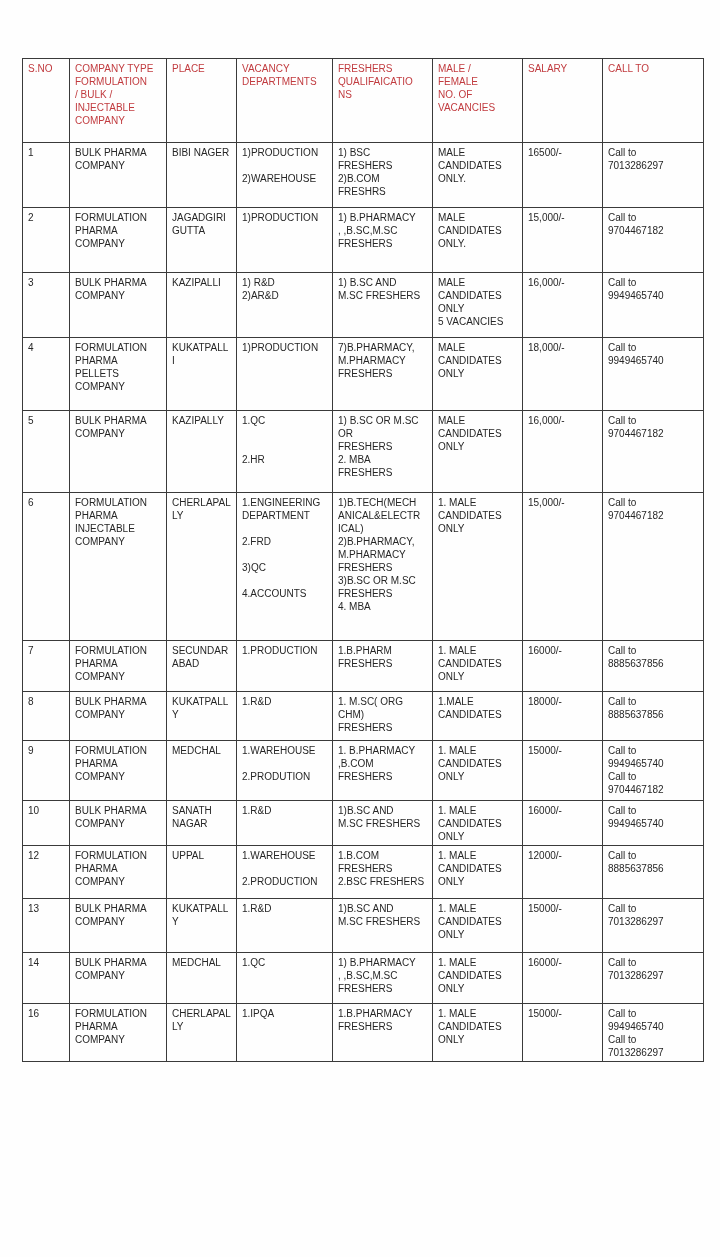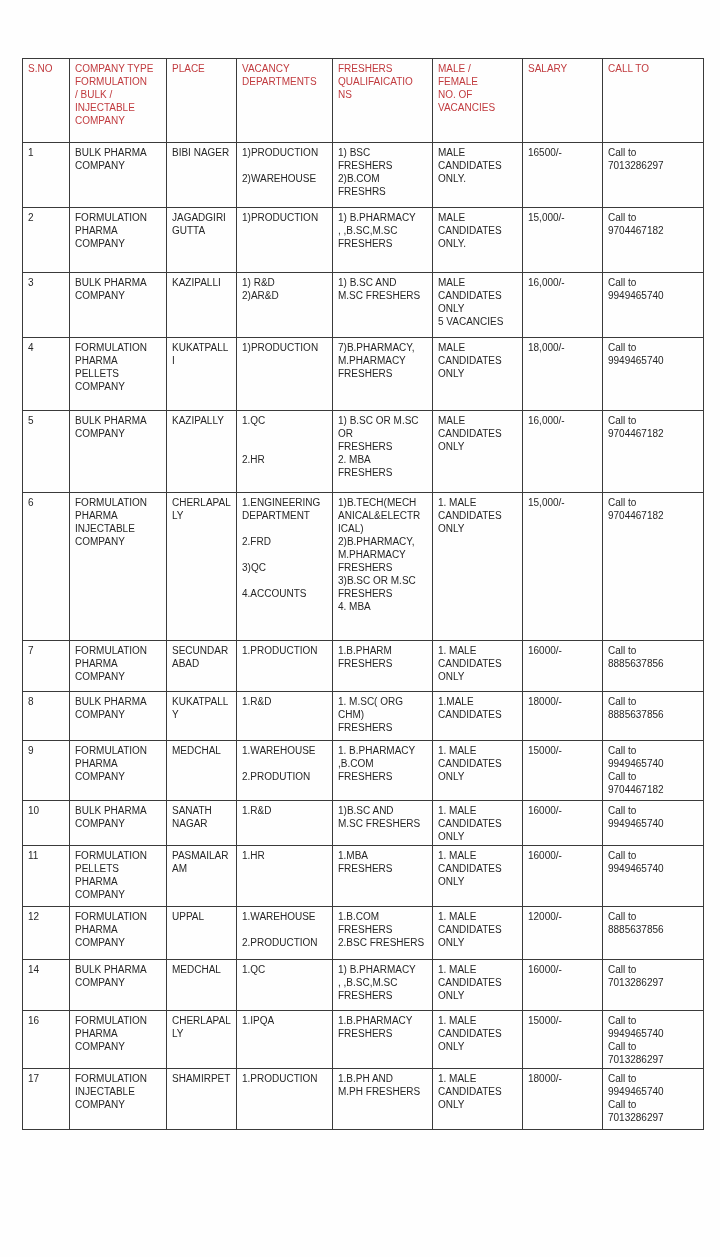--- a/index.html
+++ b/index.html
@@ -270,56 +270,54 @@
           <td data-name="cell-vacancy">1.R&amp;D</td>
           <td data-name="cell-freshers">1)B.SC AND
 M.SC FRESHERS</td>
           <td data-name="cell-male">1. MALE
 CANDIDATES
 ONLY</td>
           <td data-name="cell-salary">16000/-</td>
           <td data-name="cell-call">Call to
 9949465740</td>
         </tr>
-        <tr data-name="table-row" style="height: 61px;">
-          <td data-name="cell-sno">11</td>
-          <td data-name="cell-company">FORMULATION
-PELLETS
-PHARMA
-COMPANY</td>
-          <td data-name="cell-place">PASMAILAR
-AM</td>
-          <td data-name="cell-vacancy">1.HR</td>
-          <td data-name="cell-freshers">1.MBA
-FRESHERS</td>
-          <td data-name="cell-male">1. MALE
-CANDIDATES
-ONLY</td>
-          <td data-name="cell-salary">16000/-</td>
-          <td data-name="cell-call">Call to
-9949465740</td>
-        </tr>
         <tr data-name="table-row" style="height: 53px;">
           <td data-name="cell-sno">12</td>
           <td data-name="cell-company">FORMULATION
 PHARMA
 COMPANY</td>
           <td data-name="cell-place">UPPAL</td>
           <td data-name="cell-vacancy">1.WAREHOUSE
 
 2.PRODUCTION</td>
           <td data-name="cell-freshers">1.B.COM
 FRESHERS
 2.BSC FRESHERS</td>
           <td data-name="cell-male">1. MALE
 CANDIDATES
 ONLY</td>
           <td data-name="cell-salary">12000/-</td>
           <td data-name="cell-call">Call to
 8885637856</td>
+        </tr>
+        <tr data-name="table-row" style="height: 54px;">
+          <td data-name="cell-sno">13</td>
+          <td data-name="cell-company">BULK PHARMA
+COMPANY</td>
+          <td data-name="cell-place">KUKATPALL
+Y</td>
+          <td data-name="cell-vacancy">1.R&amp;D</td>
+          <td data-name="cell-freshers">1)B.SC AND
+M.SC FRESHERS</td>
+          <td data-name="cell-male">1. MALE
+CANDIDATES
+ONLY</td>
+          <td data-name="cell-salary">15000/-</td>
+          <td data-name="cell-call">Call to
+7013286297</td>
         </tr>
         <tr data-name="table-row" style="height: 51px;">
           <td data-name="cell-sno">14</td>
           <td data-name="cell-company">BULK PHARMA
 COMPANY</td>
           <td data-name="cell-place">MEDCHAL</td>
           <td data-name="cell-vacancy">1.QC</td>
           <td data-name="cell-freshers">1) B.PHARMACY
 , ,B.SC,M.SC
 FRESHERS</td>
@@ -342,33 +340,15 @@
 FRESHERS</td>
           <td data-name="cell-male">1. MALE
 CANDIDATES
 ONLY</td>
           <td data-name="cell-salary">15000/-</td>
           <td data-name="cell-call">Call to
 9949465740
 Call to
 7013286297</td>
         </tr>
-        <tr data-name="table-row" style="height: 61px;">
-          <td data-name="cell-sno">17</td>
-          <td data-name="cell-company">FORMULATION
-INJECTABLE
-COMPANY</td>
-          <td data-name="cell-place">SHAMIRPET</td>
-          <td data-name="cell-vacancy">1.PRODUCTION</td>
-          <td data-name="cell-freshers">1.B.PH AND
-M.PH FRESHERS</td>
-          <td data-name="cell-male">1. MALE
-CANDIDATES
-ONLY</td>
-          <td data-name="cell-salary">18000/-</td>
-          <td data-name="cell-call">Call to
-9949465740
-Call to
-7013286297</td>
-        </tr>
       </tbody>
   </table>
 </div>
 
 </body></html>

